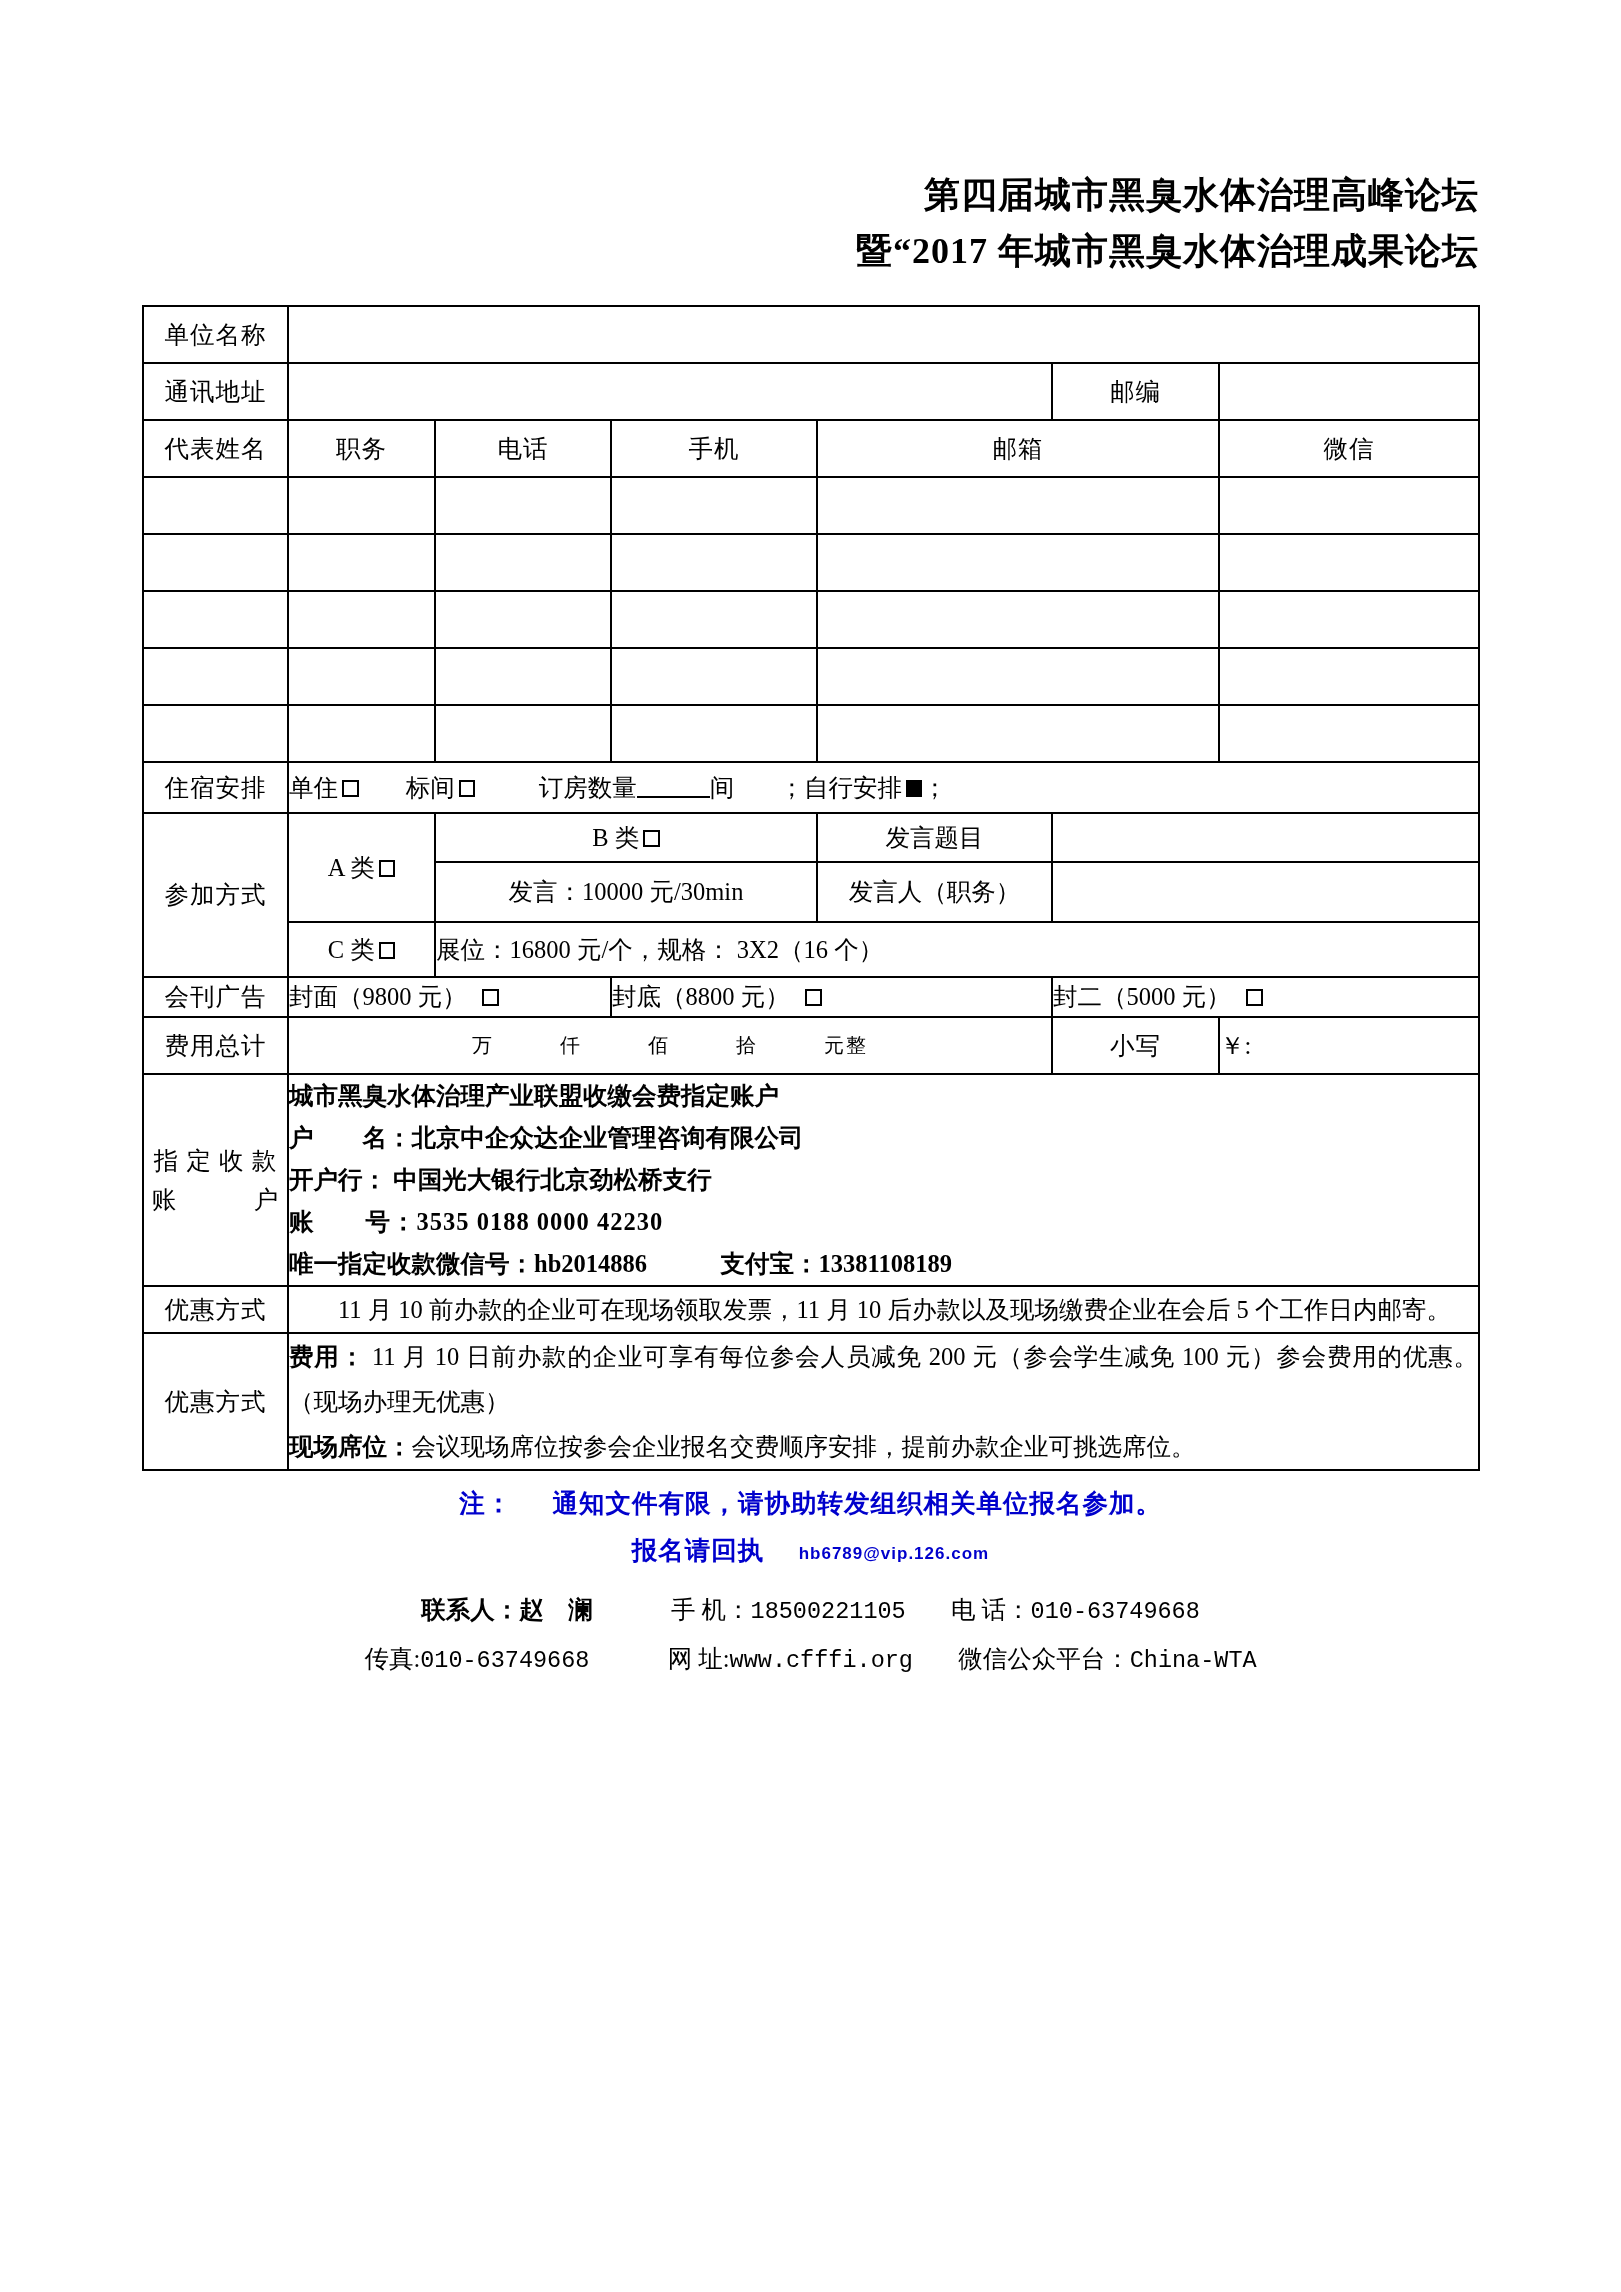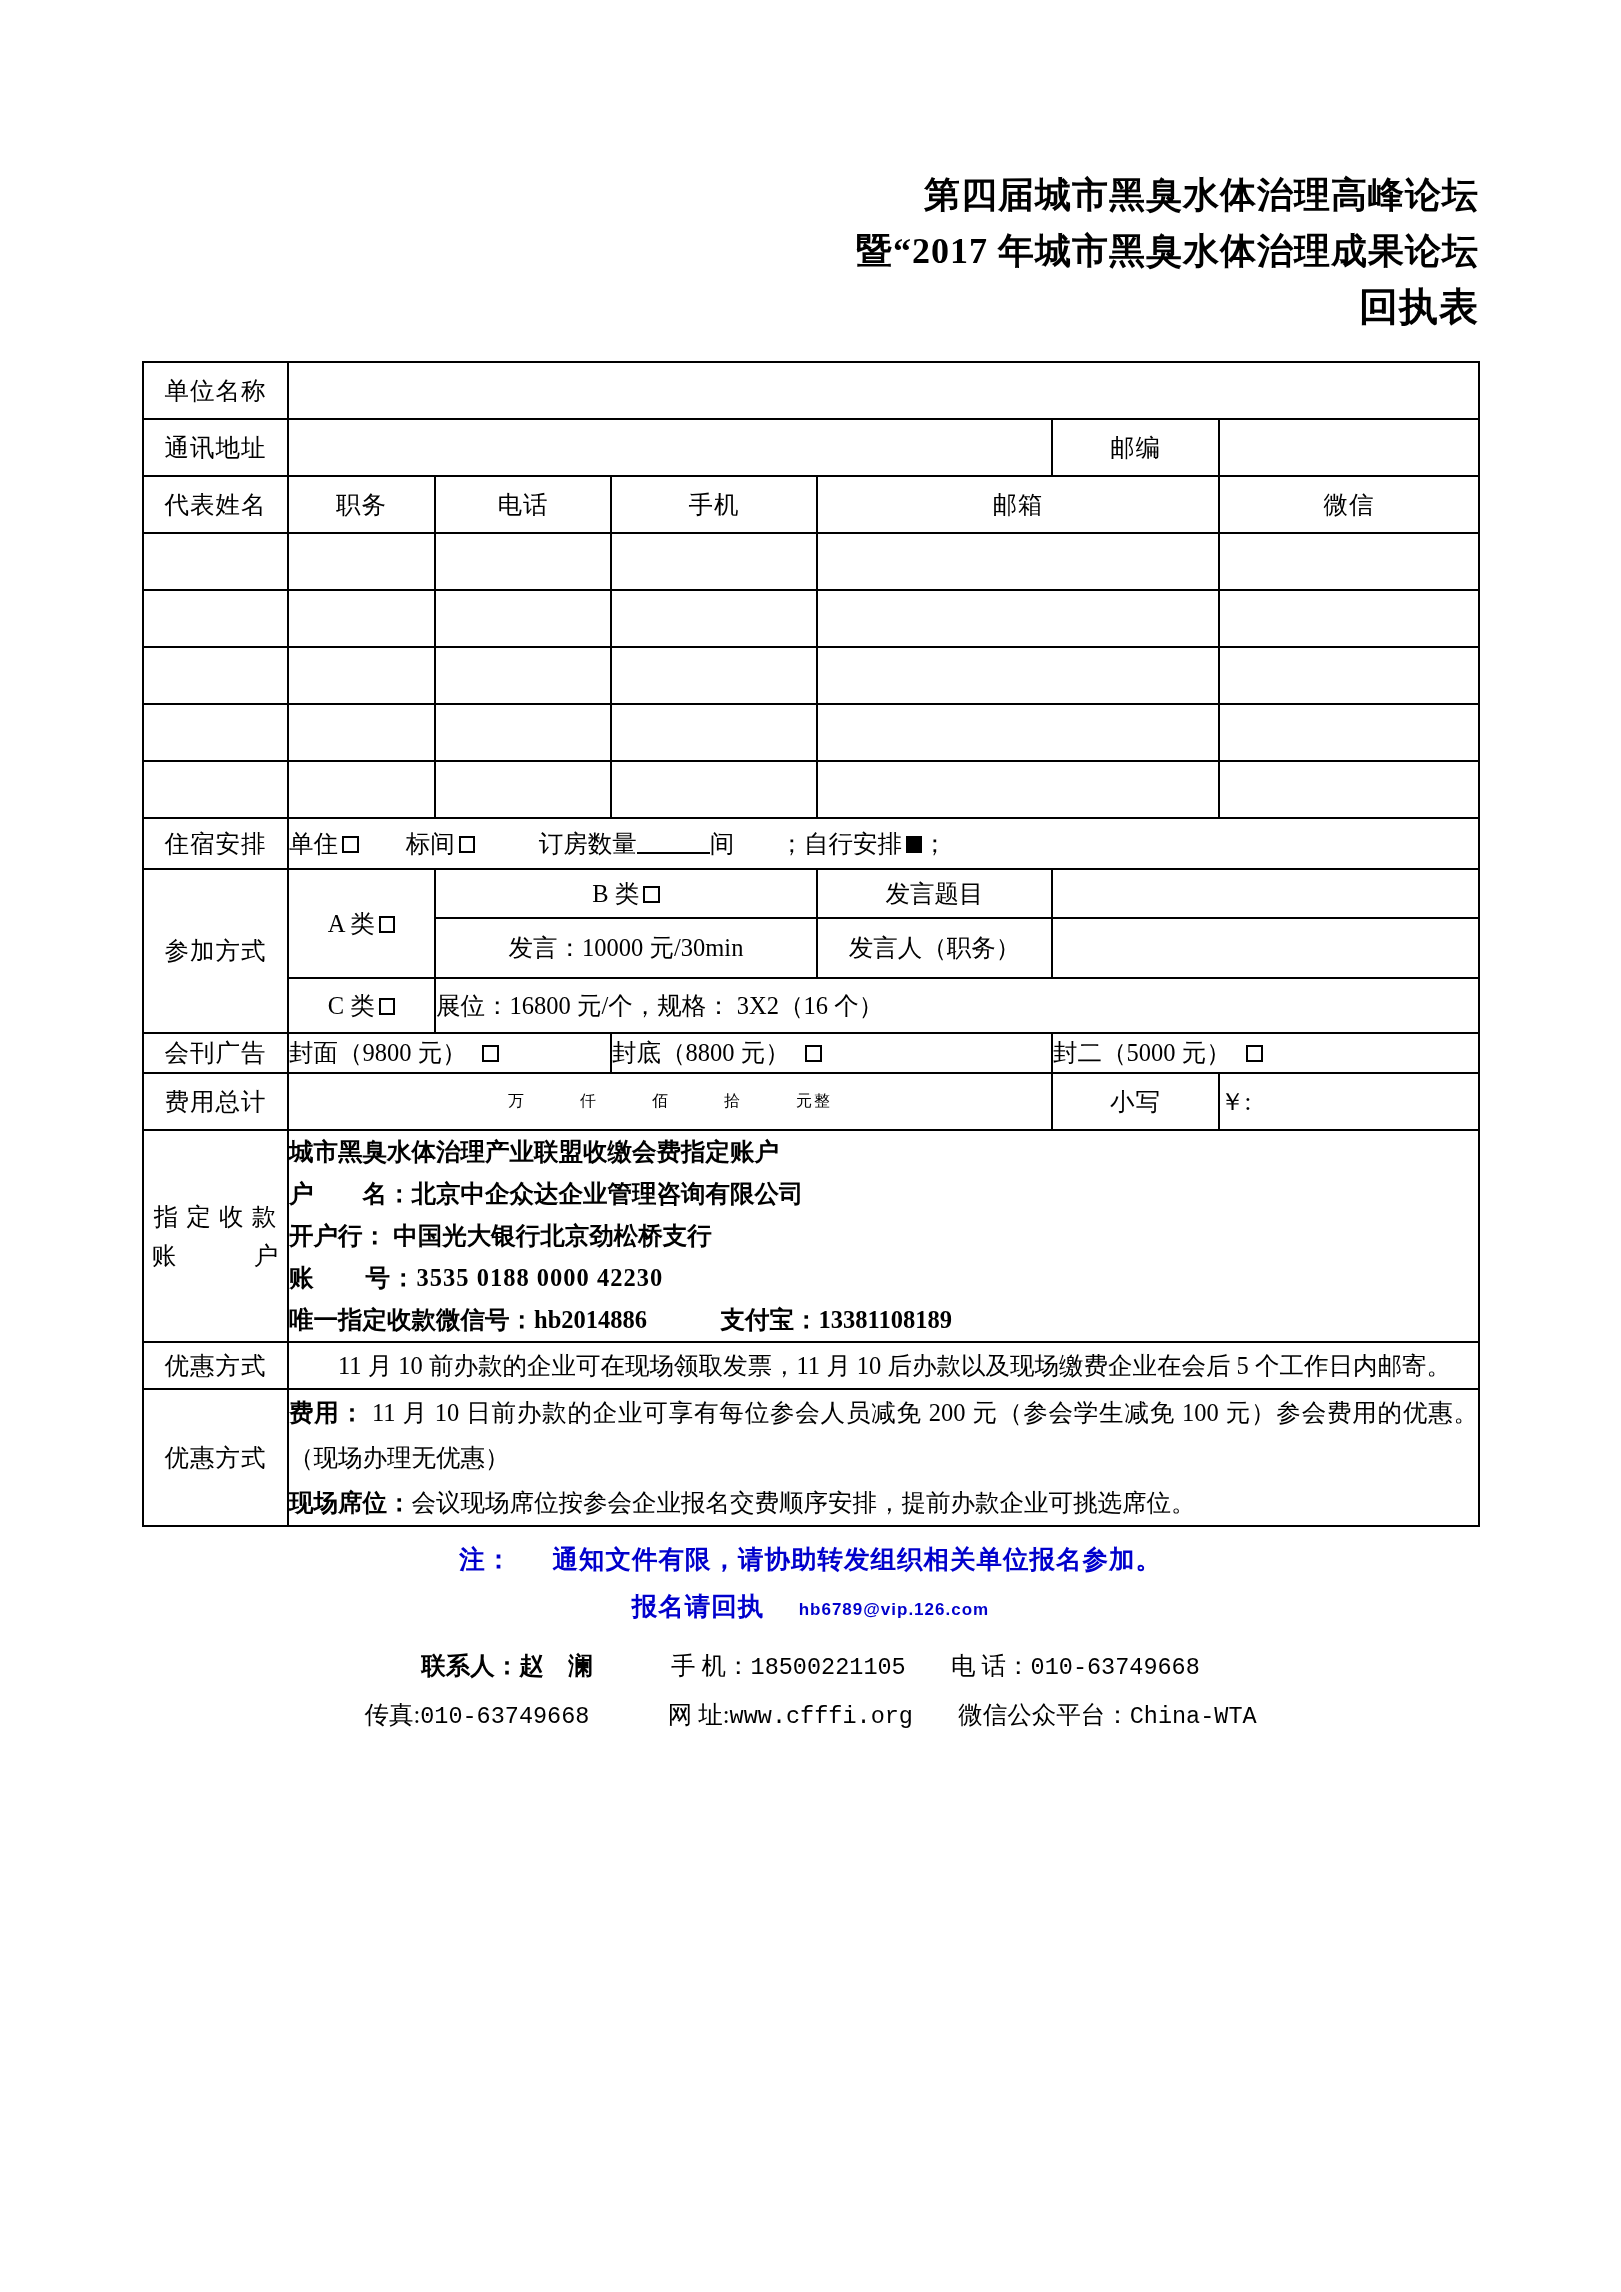--- a/index.html
+++ b/index.html
@@ -134,21 +134,20 @@
   .contact b { font-weight: bold; }
 </style>
 </head>
 <body>
 
 <div class="page">
 
   <div class="title">
     <div>第四届城市黑臭水体治理高峰论坛</div>
     <div>暨“2017 年城市黑臭水体治理成果论坛</div>
-    <div class="line3">回执表</div>
   </div>
 
   <table class="form">
     <colgroup>
       <col style="width:145px">
       <col style="width:147px">
       <col style="width:176px">
       <col style="width:206px">
       <col style="width:235px">
       <col style="width:167px">
@@ -262,21 +261,21 @@
       <td colspan="2" class="sub inline-pad">
         <span>封底（8800 元）</span><span class="box" style="margin-left:15.7px"></span>
       </td>
       <td colspan="2" class="sub inline-pad">
         <span>封二（5000 元）</span><span class="box" style="margin-left:15.7px"></span>
       </td>
     </tr>
 
     <tr style="height:57px">
       <td class="lbl">费用总计</td>
-      <td colspan="4" class="center" style="font-size:16px;letter-spacing:2px">万　　　仟　　　佰　　　拾　　　元整</td>
+      <td colspan="4" class="center" style="font-size:20px;letter-spacing:2px">万　　　仟　　　佰　　　拾　　　元整</td>
       <td class="lbl">小写</td>
       <td class="cell-pad">￥:</td>
     </tr>
 
     <tr>
       <td class="lbl" style="line-height:39px">
         <div>指 定 收 款</div>
         <div>账　　　户</div>
       </td>
       <td colspan="6" class="acct">

